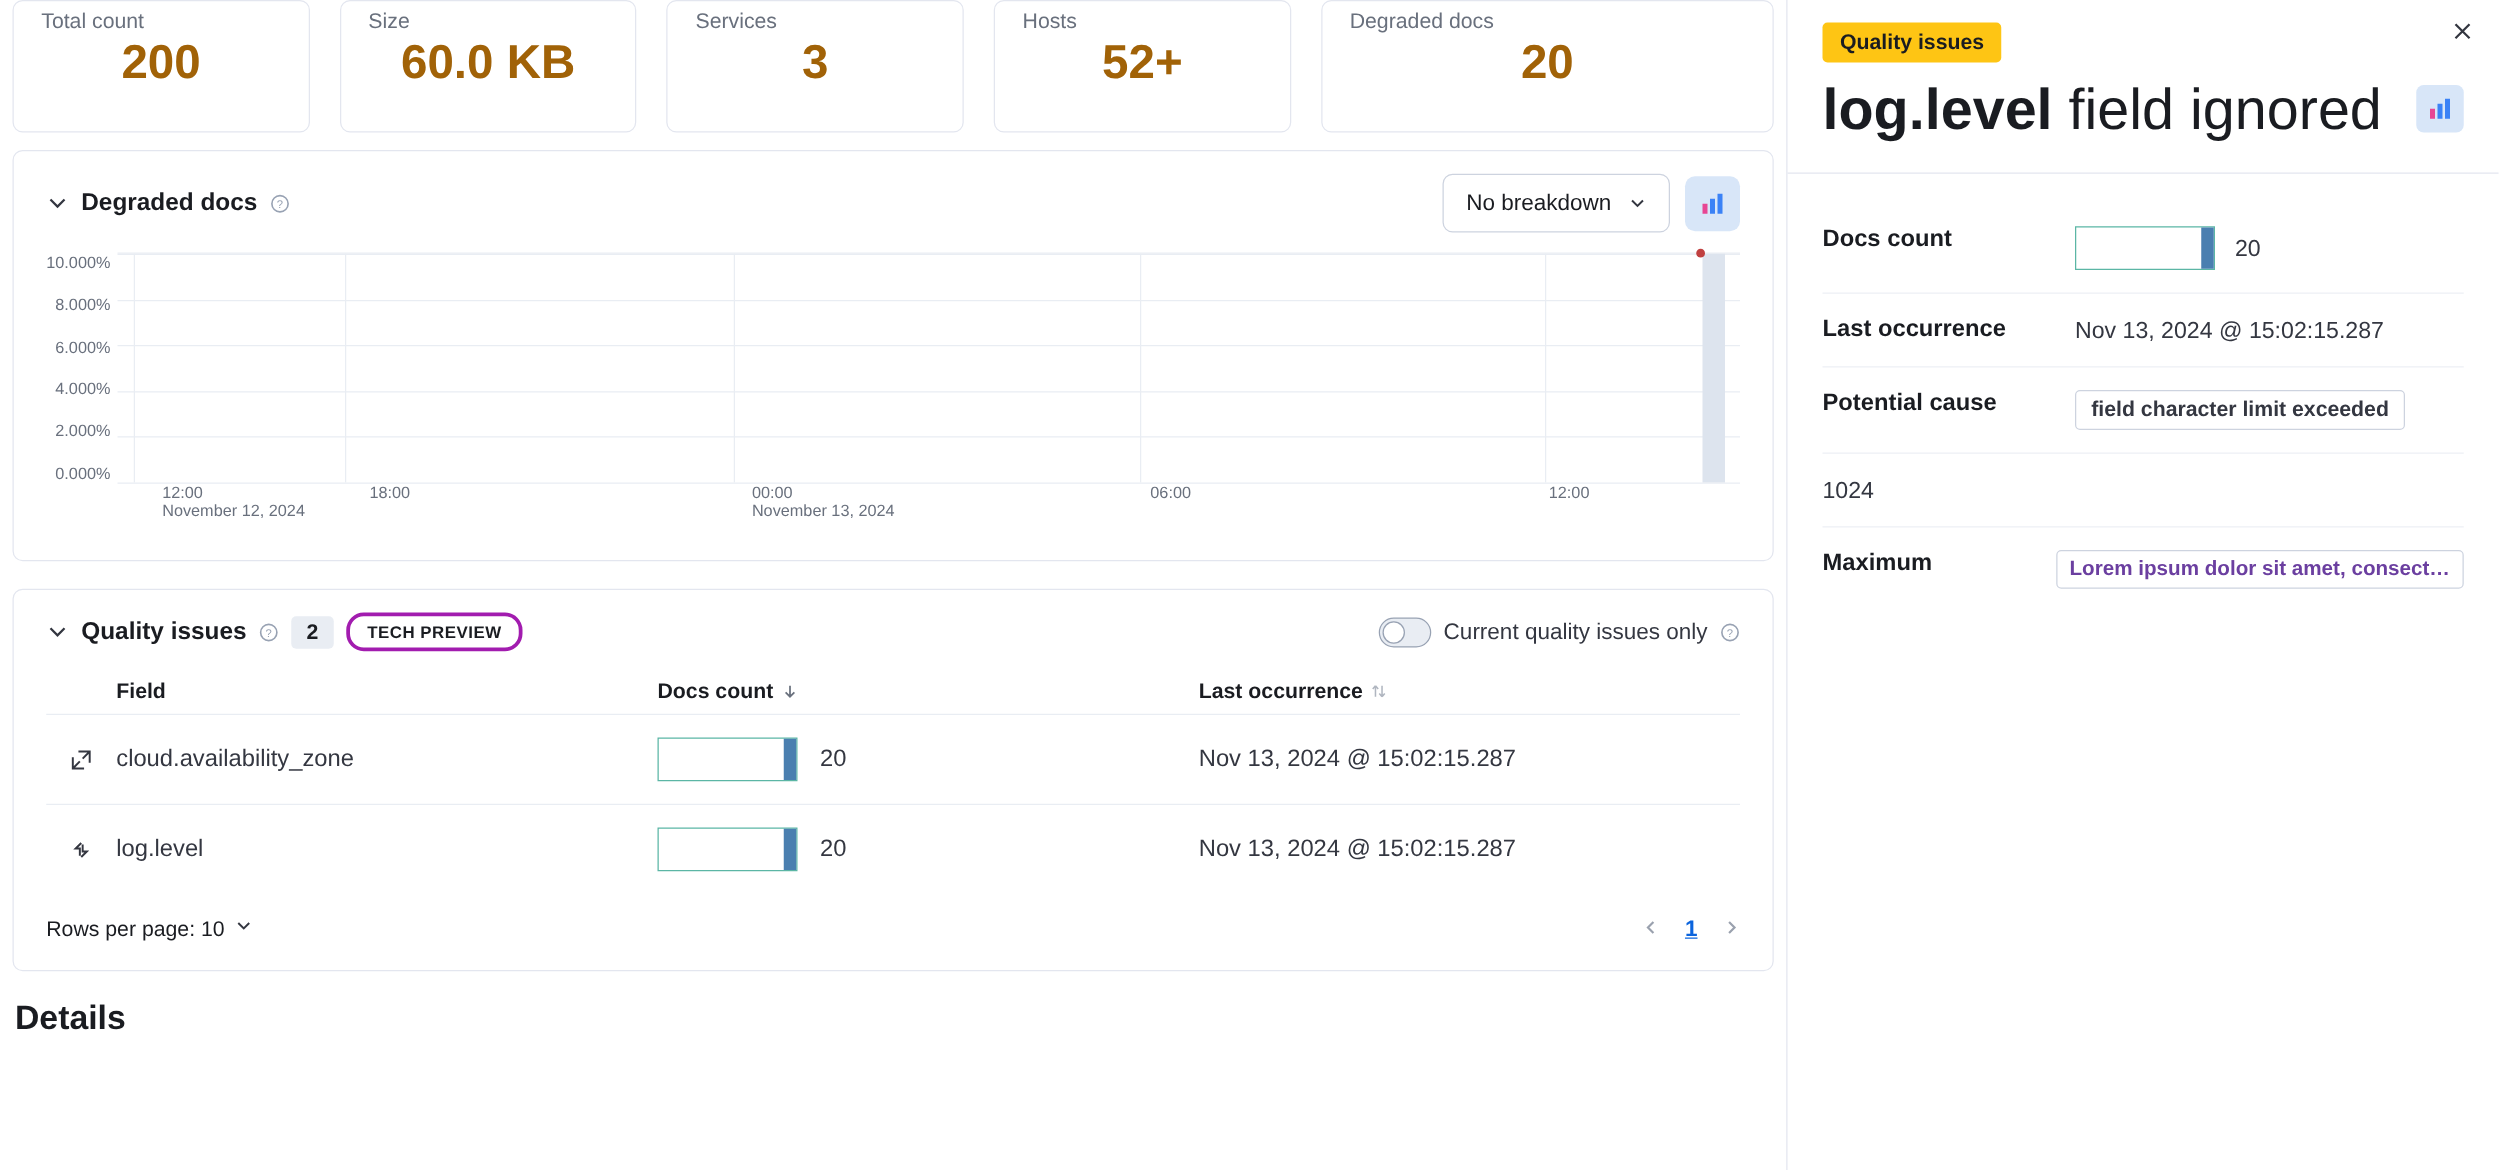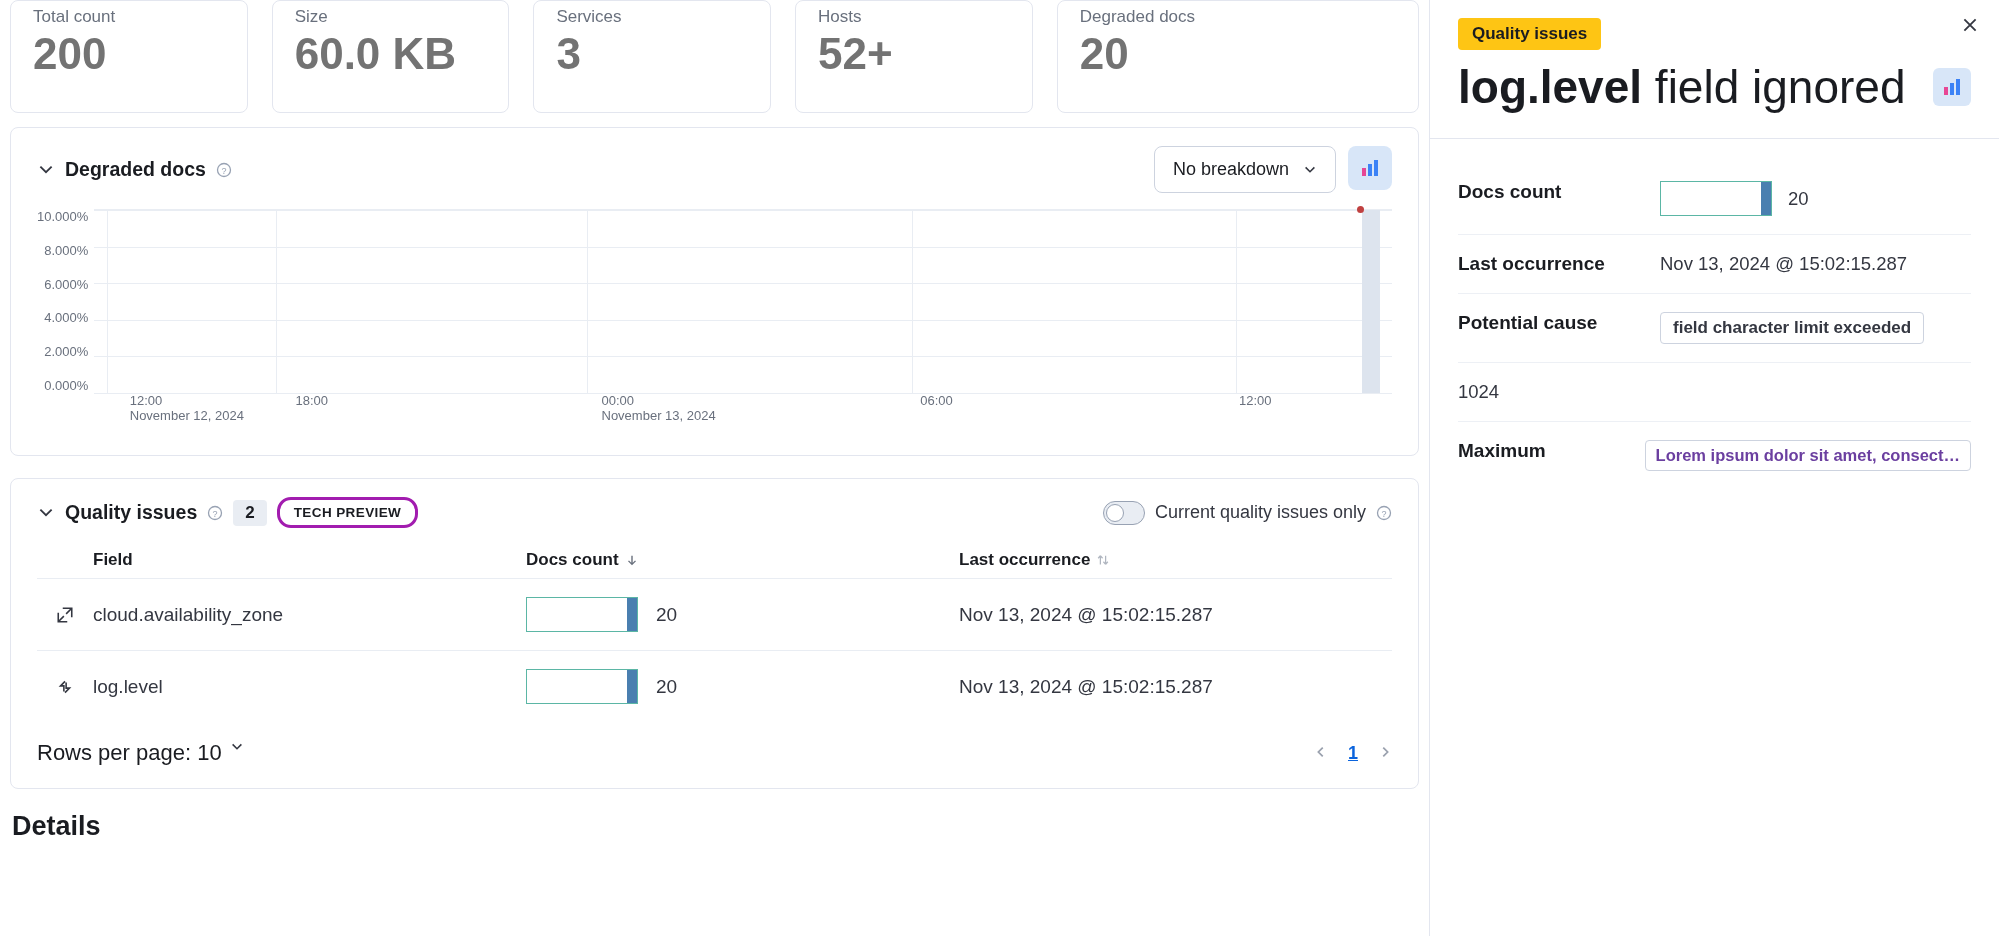--- a/index.html
+++ b/index.html
@@ -24,38 +24,38 @@
 
 .stats-row { display: flex; gap: 24px; margin-bottom: 14px; }
 .stat-card {
   border: 1px solid #e3e6ef;
   border-radius: 8px;
   padding: 6px 22px 33px;
   flex: 1;
 }
 .stat-card.wide { flex: 1.65; }
 .stat-label { color: #69707d; font-size: 17px; margin-bottom: 2px; }
-.stat-value { font-size: 44px; font-weight: 700; color: #737373; }
+.stat-value { font-size: 38px; font-weight: 700; color: #a16207; text-align: center; }
 
 
 .panel {
   border: 1px solid #e3e6ef;
   border-radius: 8px;
   padding: 18px 26px 22px;
   margin-bottom: 22px;
 }
 .panel-header {
   display: flex;
   align-items: center;
   gap: 10px;
 }
 .chevron-down-icon svg, .help-icon svg { display: block; }
 .panel-title { font-weight: 700; font-size: 19.5px; }
 .help-icon { color: #8f96a3; display:inline-flex; }
-.panel-header-right { margin-left: auto; display: flex; gap: 12px; }
+.panel-header-right { margin-left: auto; display: flex; gap: 12px; align-items:center; }
 
 .breakdown-select {
   border: 1px solid #cdd3df;
   border-radius: 8px;
   padding: 12px 18px;
   display: flex;
   align-items: center;
   gap: 14px;
   font-size: 18px;
   cursor: pointer;
@@ -110,21 +110,21 @@
 .field-name { flex:1.0; font-size:19px; color:#343741; }
 .docs-cell { flex:1.0; display:flex; align-items:center; gap:18px; }
 .docs-bar {
   width:112px; height:35px; background:#fff; border:1px solid #5bb6a5; position:relative;
 }
 .docs-bar .fill { position:absolute; right:0; top:0; bottom:0; width:10px; background:#4a7fb0; }
 .docs-num { font-size:19px; color:#343741; }
 .last-cell { flex:1.0; font-size:19px; color:#343741; }
 
 .qi-footer { display:flex; align-items:center; margin-top:18px; }
-.rows-pp { font-size:22px; display:flex; align-items:flex-start; gap:8px; cursor:pointer; }
+.rows-pp { font-size:17px; display:flex; align-items:flex-start; gap:8px; cursor:pointer; }
 .pager { margin-left:auto; display:flex; align-items:center; gap:20px; font-size:18px; }
 .pager .pg-arrow { color:#9aa1ae; cursor:pointer; }
 .pager .pg-current { color:#0b64dd; font-weight:700; text-decoration:underline;}
 
 .details-heading { font-size:27px; font-weight:700; margin:18px 0 6px 2px; }
 
 
 .close-x { position:absolute; top:16px; right:20px; color:#343741; cursor:pointer; }
 .flyout-badge {
   display:inline-block; background:#fec514; color:#1a1c21; font-weight:700;

